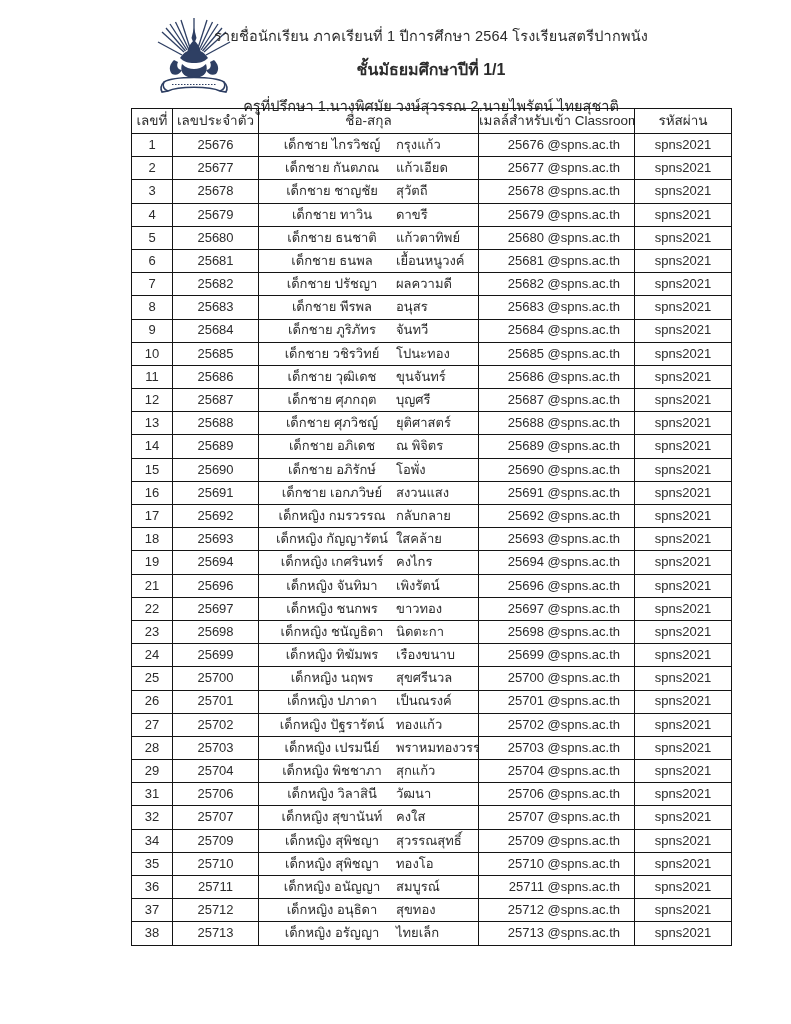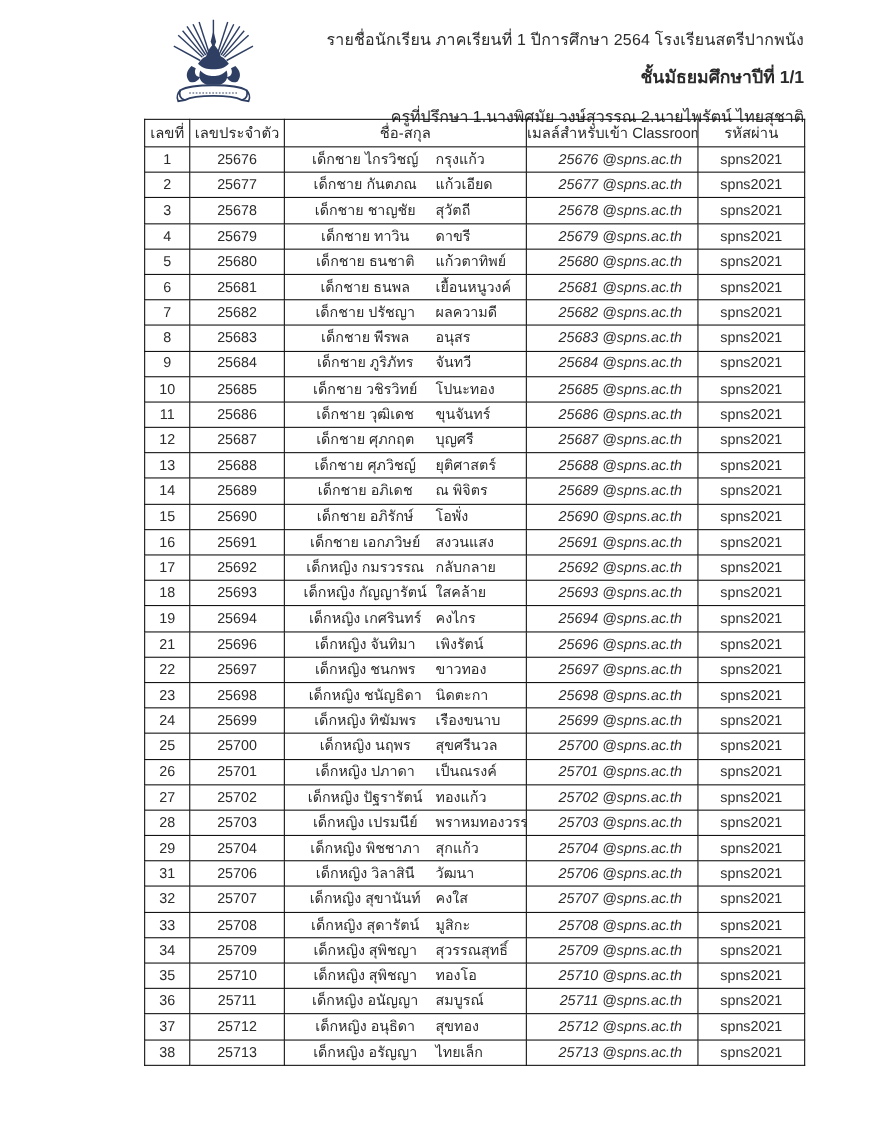--- a/index.html
+++ b/index.html
@@ -6,21 +6,21 @@
   .page {
     position:relative;
     width:791px; height:1024px;
     background:#ffffff;
     font-family:"Liberation Sans", sans-serif;
     color:#2b2b2b;
     overflow:hidden;
   }
   .doc-header {
     position:absolute; top:24px; left:131px; width:600px;
-    text-align:right;
+    text-align:center;
   }
   .title-line1 { font-size:14.5px; letter-spacing:0.2px; }
   .title-line2 { font-size:16px; font-weight:bold; margin-top:10px; }
   .title-line3 { font-size:14.5px; margin-top:12px; }
   .crest {
     position:absolute; top:14px; left:150px; width:88px; height:92px;
   }
   table.student-table {
     position:absolute; top:108px; left:131px;
     width:600px;
@@ -40,21 +40,21 @@
   .student-table th { font-weight:normal; font-size:13.5px; height:24px; text-align:center; }
   .col-no      { width:41px; }
   .col-id      { width:86px; }
   .col-name    { width:220px; }
   .col-email   { width:156px; }
   .col-pass    { width:97px; }
   td.cell-no, td.cell-id, td.cell-pass { text-align:center; }
   td.cell-name { padding-left:9px; }
   td.cell-name .name-given { display:inline-block; width:128px;text-align:center; }
   td.cell-name .name-surname { display:inline-block; }
-  td.cell-email { text-align:right; padding-right:14px;font-style:italic; }
+  td.cell-email { text-align:right; padding-right:14px; }
 </style>
 </head>
 <body>
 
 <div class="page">
 
   <svg class="crest" viewBox="0 0 88 92" xmlns="http://www.w3.org/2000/svg">
     <g stroke="#2e3f63" stroke-width="1.3" fill="none">
 
       <g>
@@ -320,27 +320,20 @@
           <td class="cell-pass">spns2021</td>
         </tr>
         <tr>
           <td class="cell-no">32</td>
           <td class="cell-id">25707</td>
           <td class="cell-name"><span class="name-given">เด็กหญิง สุขานันท์</span><span class="name-surname">คงใส</span></td>
           <td class="cell-email">25707 @spns.ac.th</td>
           <td class="cell-pass">spns2021</td>
         </tr>
         <tr>
-          <td class="cell-no">33</td>
-          <td class="cell-id">25708</td>
-          <td class="cell-name"><span class="name-given">เด็กหญิง สุดารัตน์</span><span class="name-surname">มูสิกะ</span></td>
-          <td class="cell-email">25708 @spns.ac.th</td>
-          <td class="cell-pass">spns2021</td>
-        </tr>
-        <tr>
           <td class="cell-no">34</td>
           <td class="cell-id">25709</td>
           <td class="cell-name"><span class="name-given">เด็กหญิง สุพิชญา</span><span class="name-surname">สุวรรณสุทธิ์</span></td>
           <td class="cell-email">25709 @spns.ac.th</td>
           <td class="cell-pass">spns2021</td>
         </tr>
         <tr>
           <td class="cell-no">35</td>
           <td class="cell-id">25710</td>
           <td class="cell-name"><span class="name-given">เด็กหญิง สุพิชญา</span><span class="name-surname">ทองโอ</span></td>

